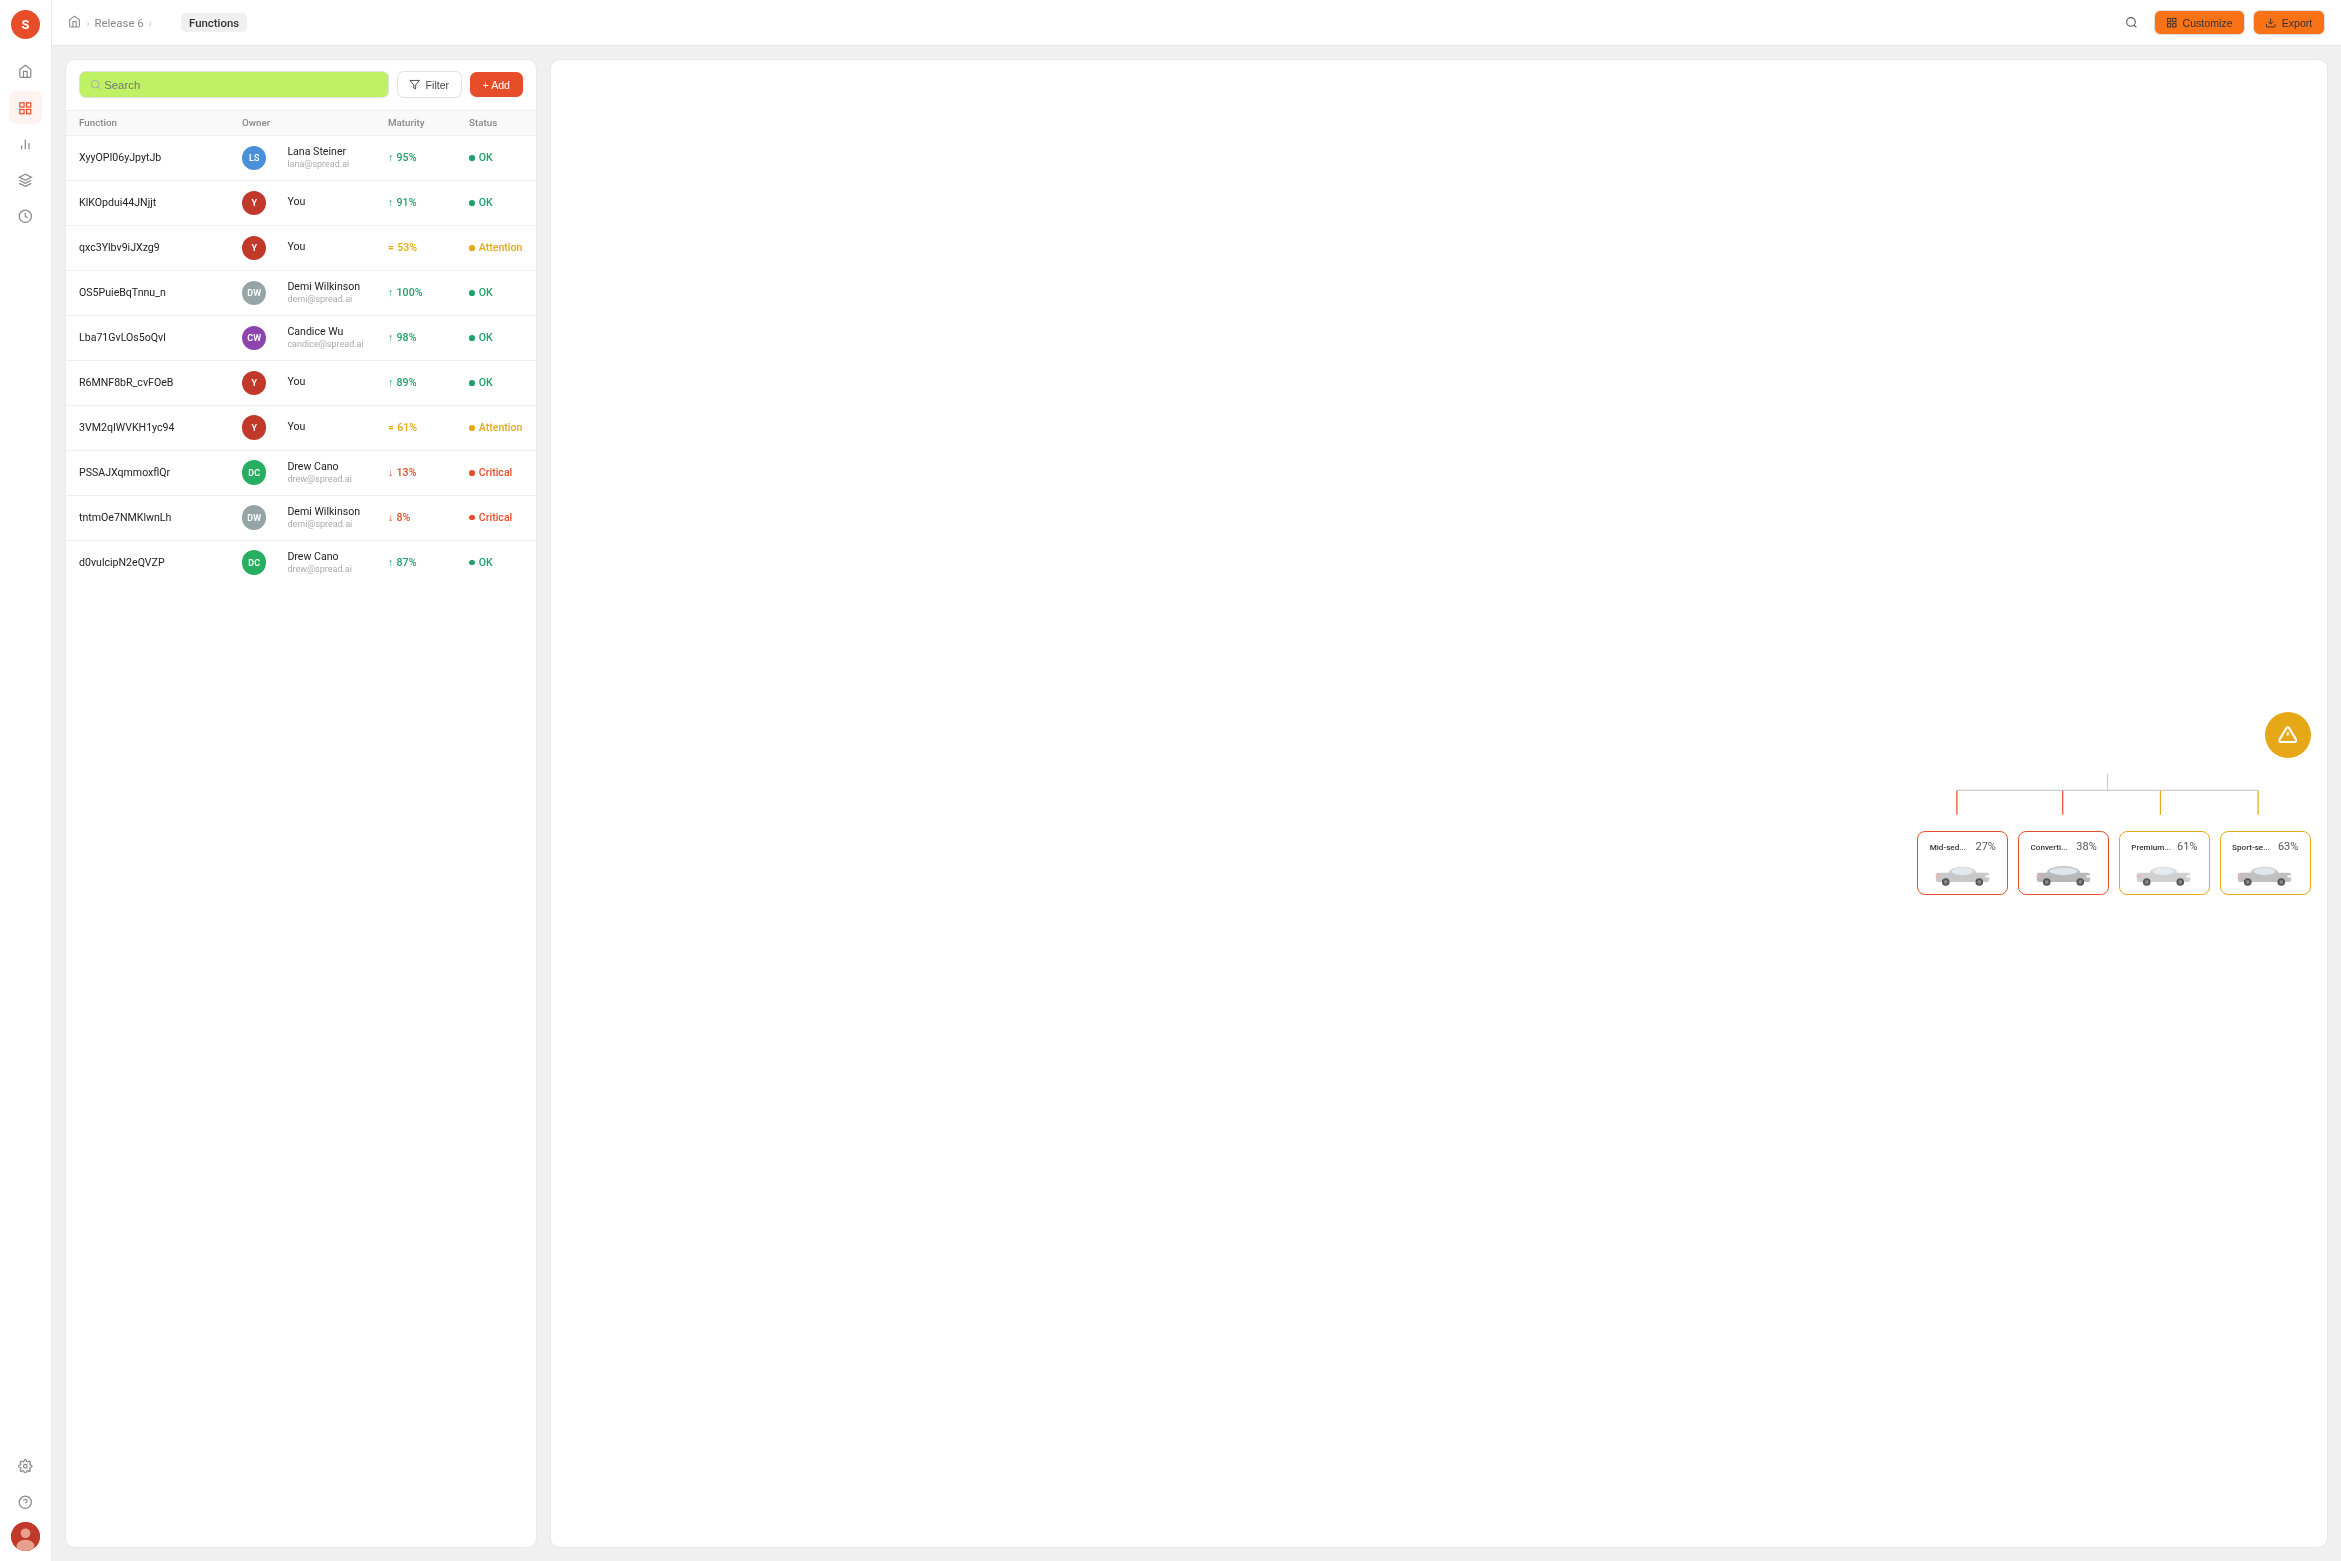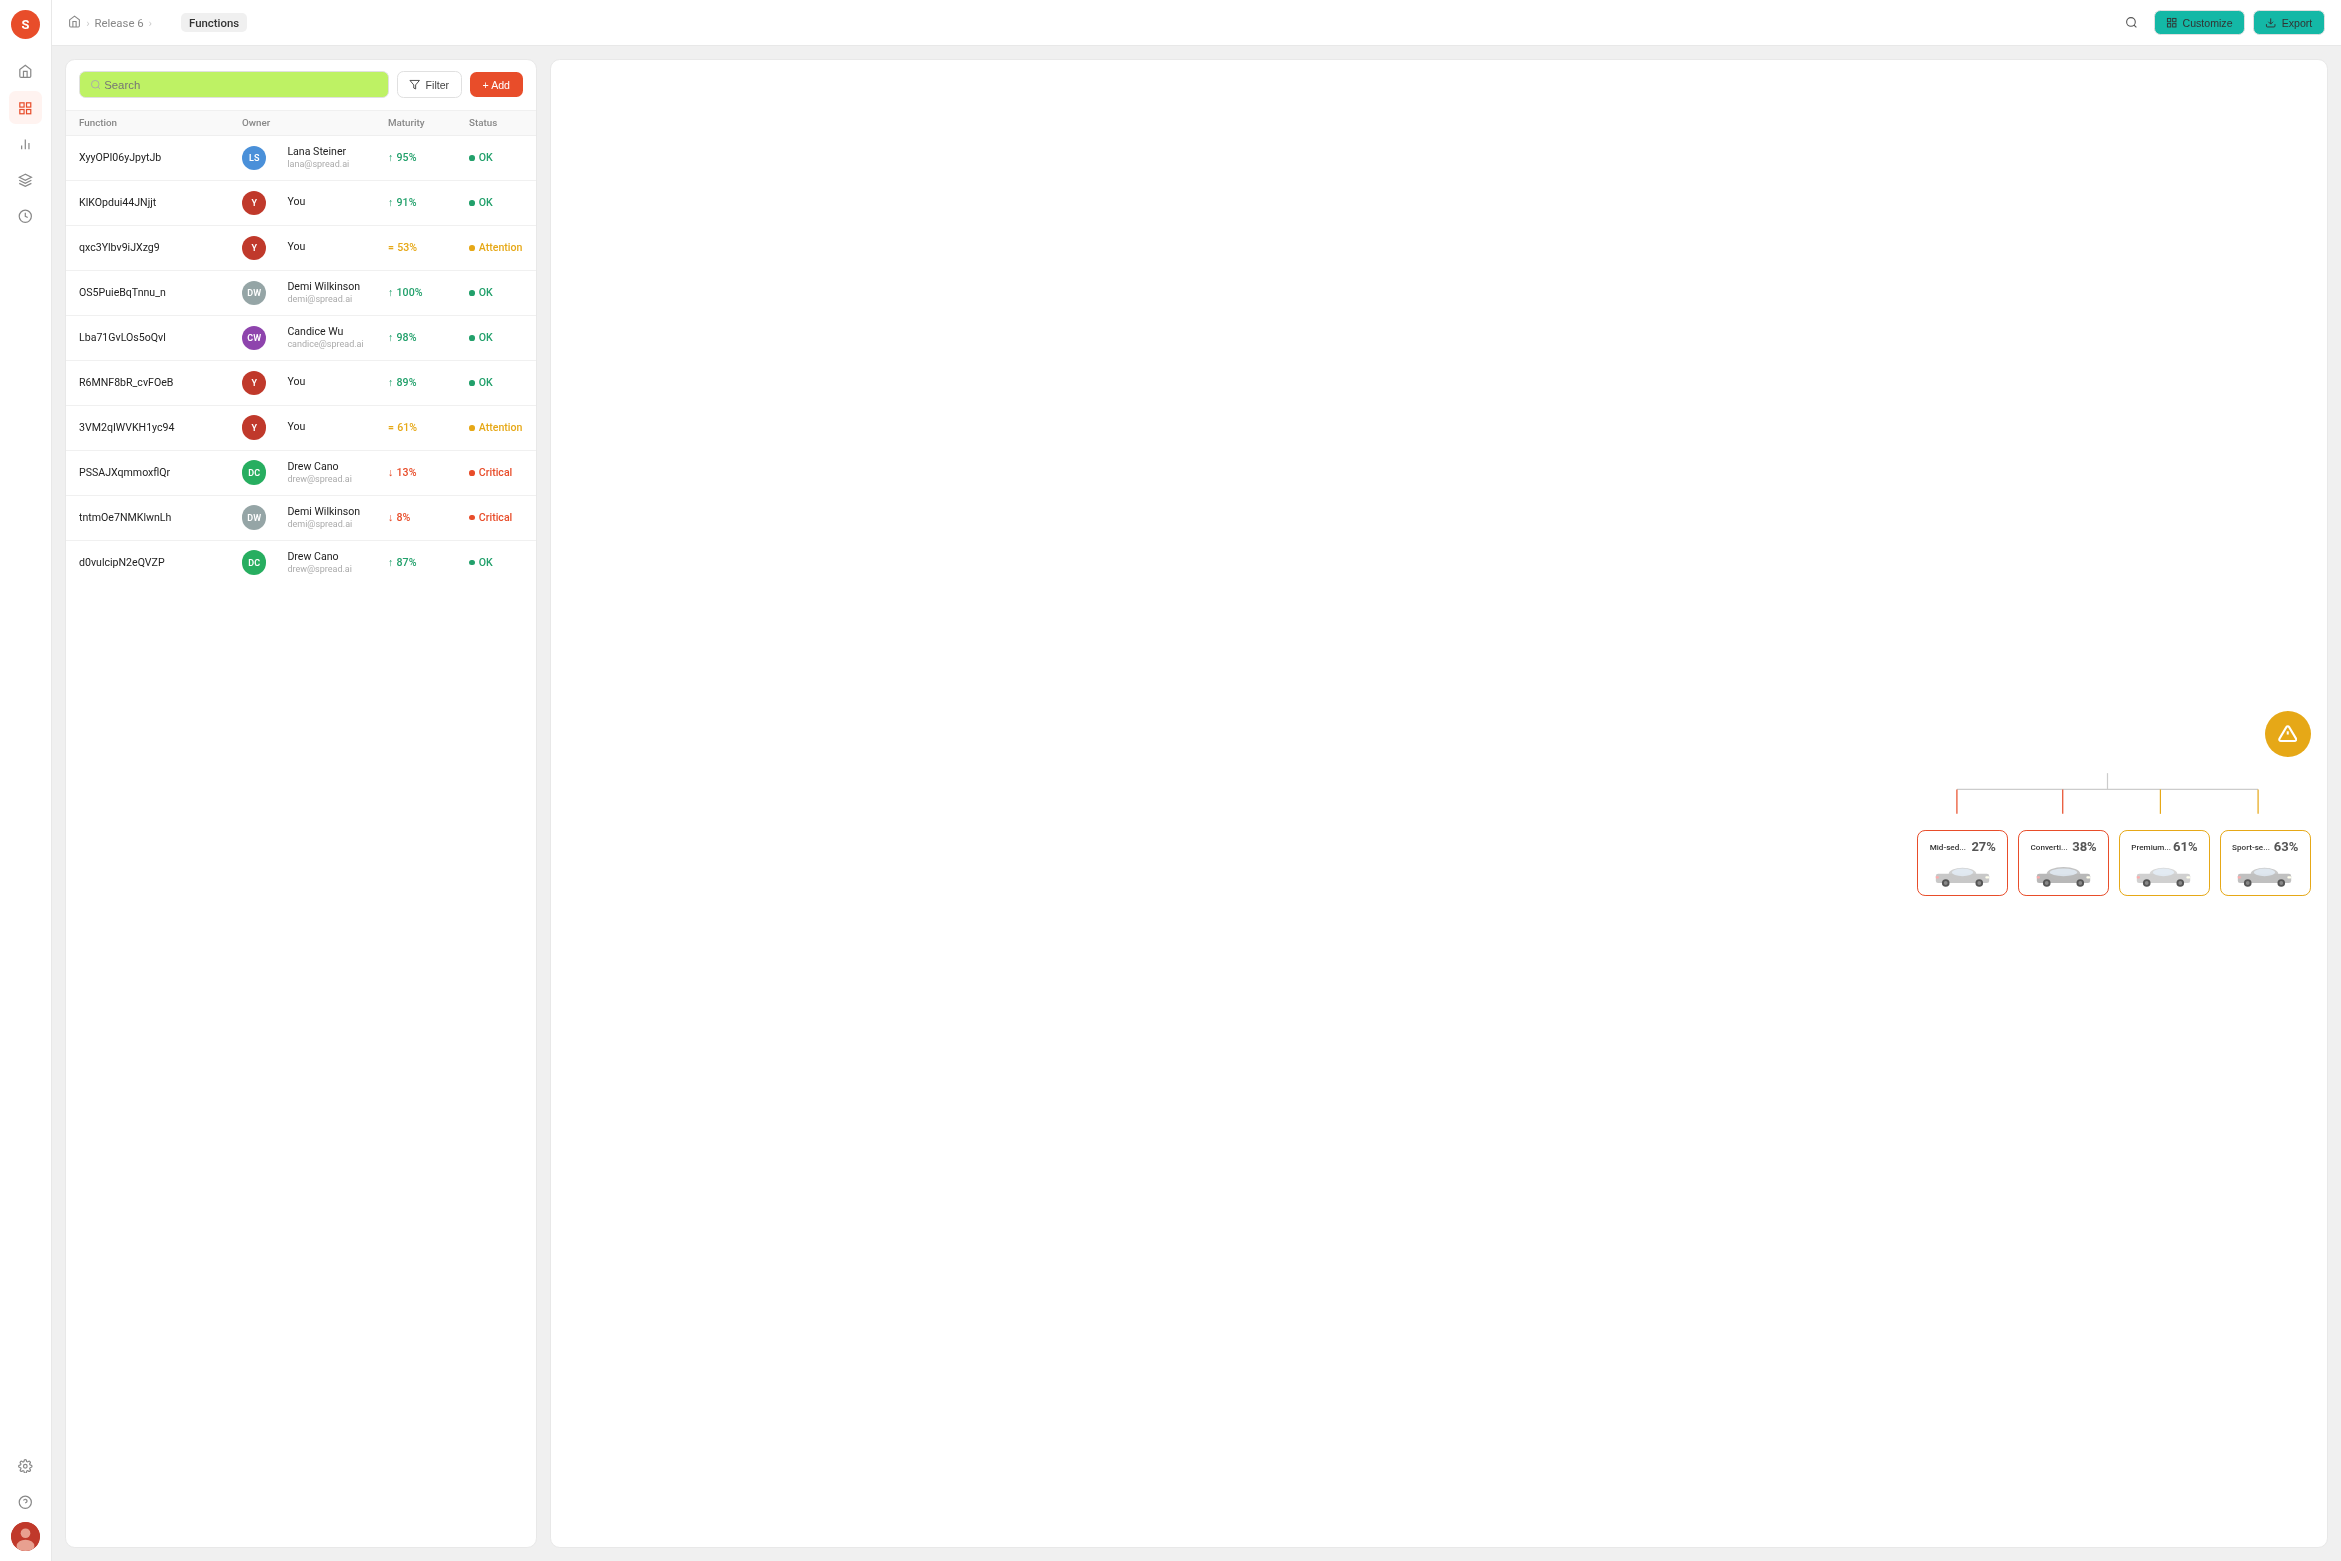--- a/index.html
+++ b/index.html
@@ -97,21 +97,21 @@
       align-items: center;
       gap: 8.1px;
     }
     .topbar-btn {
       display: flex;
       align-items: center;
       gap: 4.9px;
       padding: 5.7px 11.4px;
       border: 0.8px solid #e0e0e0;
       border-radius: 6.5px;
-      background: #14b8a6;
+      background: #f97316;
       cursor: pointer;
       font-size: 10.6px;
       color: #333;
     }
     .search-icon-btn {
       width: 29px;
       height: 29px;
       border-radius: 6.5px;
       display: flex;
       align-items: center;
@@ -362,22 +362,22 @@
     .car-card-name {
       font-size: 8.1px;
       color: #333;
       font-weight: 500;
       white-space: nowrap;
       overflow: hidden;
       text-overflow: ellipsis;
       max-width: 49px;
     }
     .car-card-pct {
-      font-size: 13px;
-      font-weight: 700;
+      font-size: 11px;
+      font-weight: 400;
       color: #555;
     }
     .car-img {
       width: 65px;
       height: 33px;
       display: flex;
       align-items: center;
       justify-content: center;
     }
 

